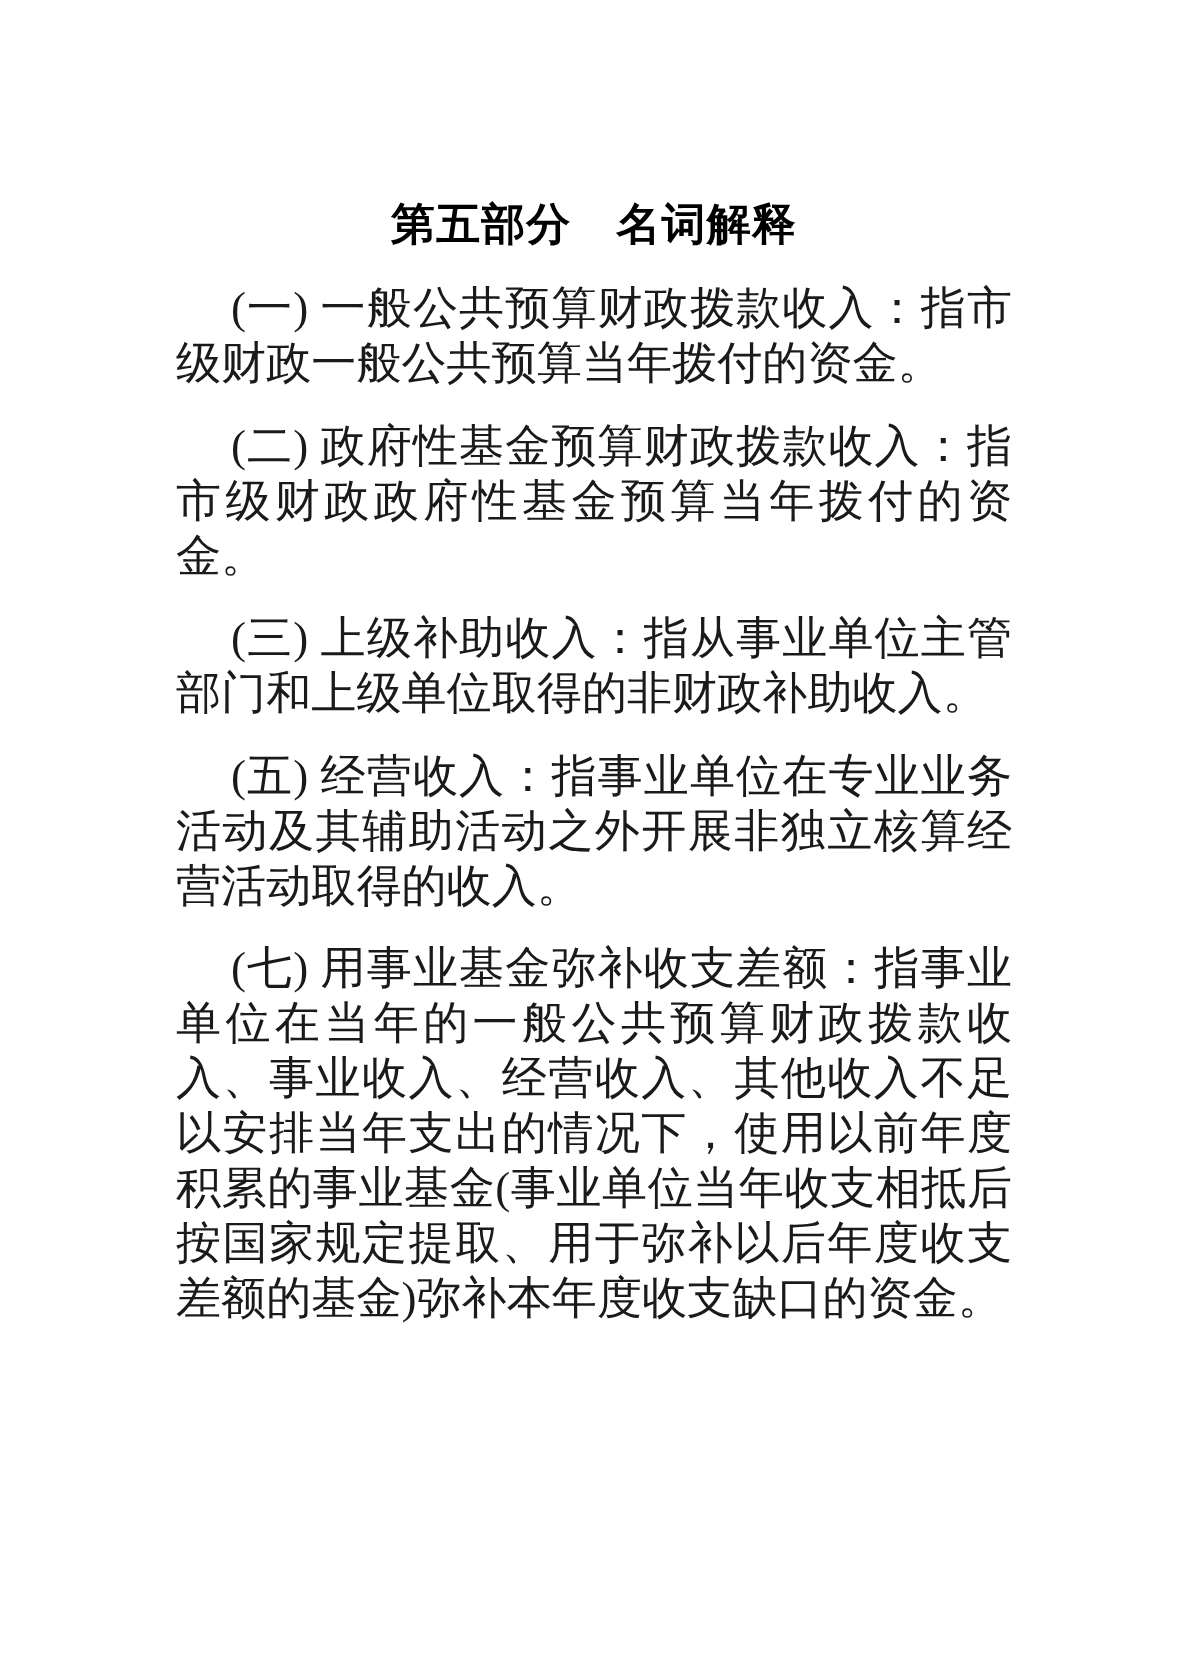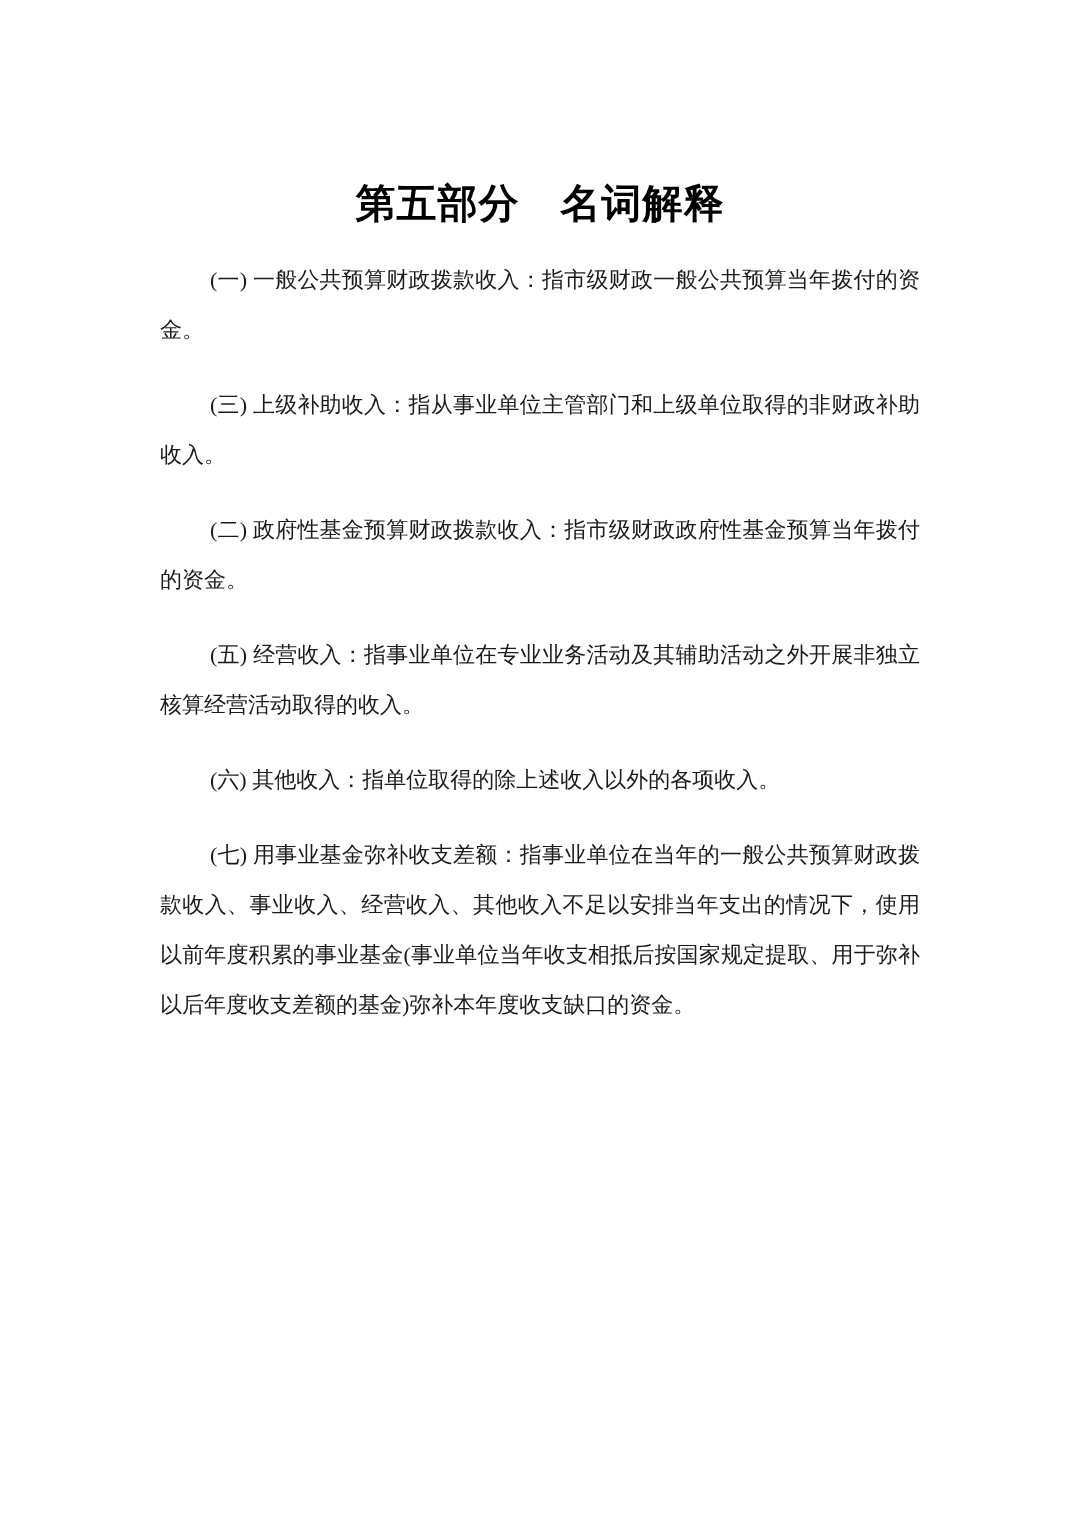--- a/index.html
+++ b/index.html
@@ -26,40 +26,39 @@
     line-height: 52px;
     font-weight: 700;
     color: #000000;
     text-align: center;
     word-spacing: 18px; 
     letter-spacing: 1px;
     white-space: nowrap;
   }
   .definitions p {
     margin: 25px 0 0 0;
-    font-size: 22px;
+    font-size: 41px;
     line-height: 50px;
     color: #1a1a1a;
     text-align: justify;
     text-indent: 50px;
     line-break: strict;     
     letter-spacing: 0;
   }
   .definitions p:first-child {
     margin-top: 25px;
   }
 </style>
 </head>
 <body>
 
 <div class="page">
   <div class="content">
     <h1 class="doc-title">第五部分　名词解释</h1>
     <div class="definitions">
       <p>(一) 一般公共预算财政拨款收入：指市级财政一般公共预算当年拨付的资金。</p>
+      <p>(二) 政府性基金预算财政拨款收入：指市级财政政府性基金预算当年拨付的资金。</p>
       <p>(三) 上级补助收入：指从事业单位主管部门和上级单位取得的非财政补助收入。</p>
-      <p>(二) 政府性基金预算财政拨款收入：指市级财政政府性基金预算当年拨付的资金。</p>
       <p>(五) 经营收入：指事业单位在专业业务活动及其辅助活动之外开展非独立核算经营活动取得的收入。</p>
-      <p>(六) 其他收入：指单位取得的除上述收入以外的各项收入。</p>
       <p>(七) 用事业基金弥补收支差额：指事业单位在当年的一般公共预算财政拨款收入、事业收入、经营收入、其他收入不足以安排当年支出的情况下，使用以前年度积累的事业基金(事业单位当年收支相抵后按国家规定提取、用于弥补以后年度收支差额的基金)弥补本年度收支缺口的资金。</p>
     </div>
   </div>
 </div>
 
 </body></html>

